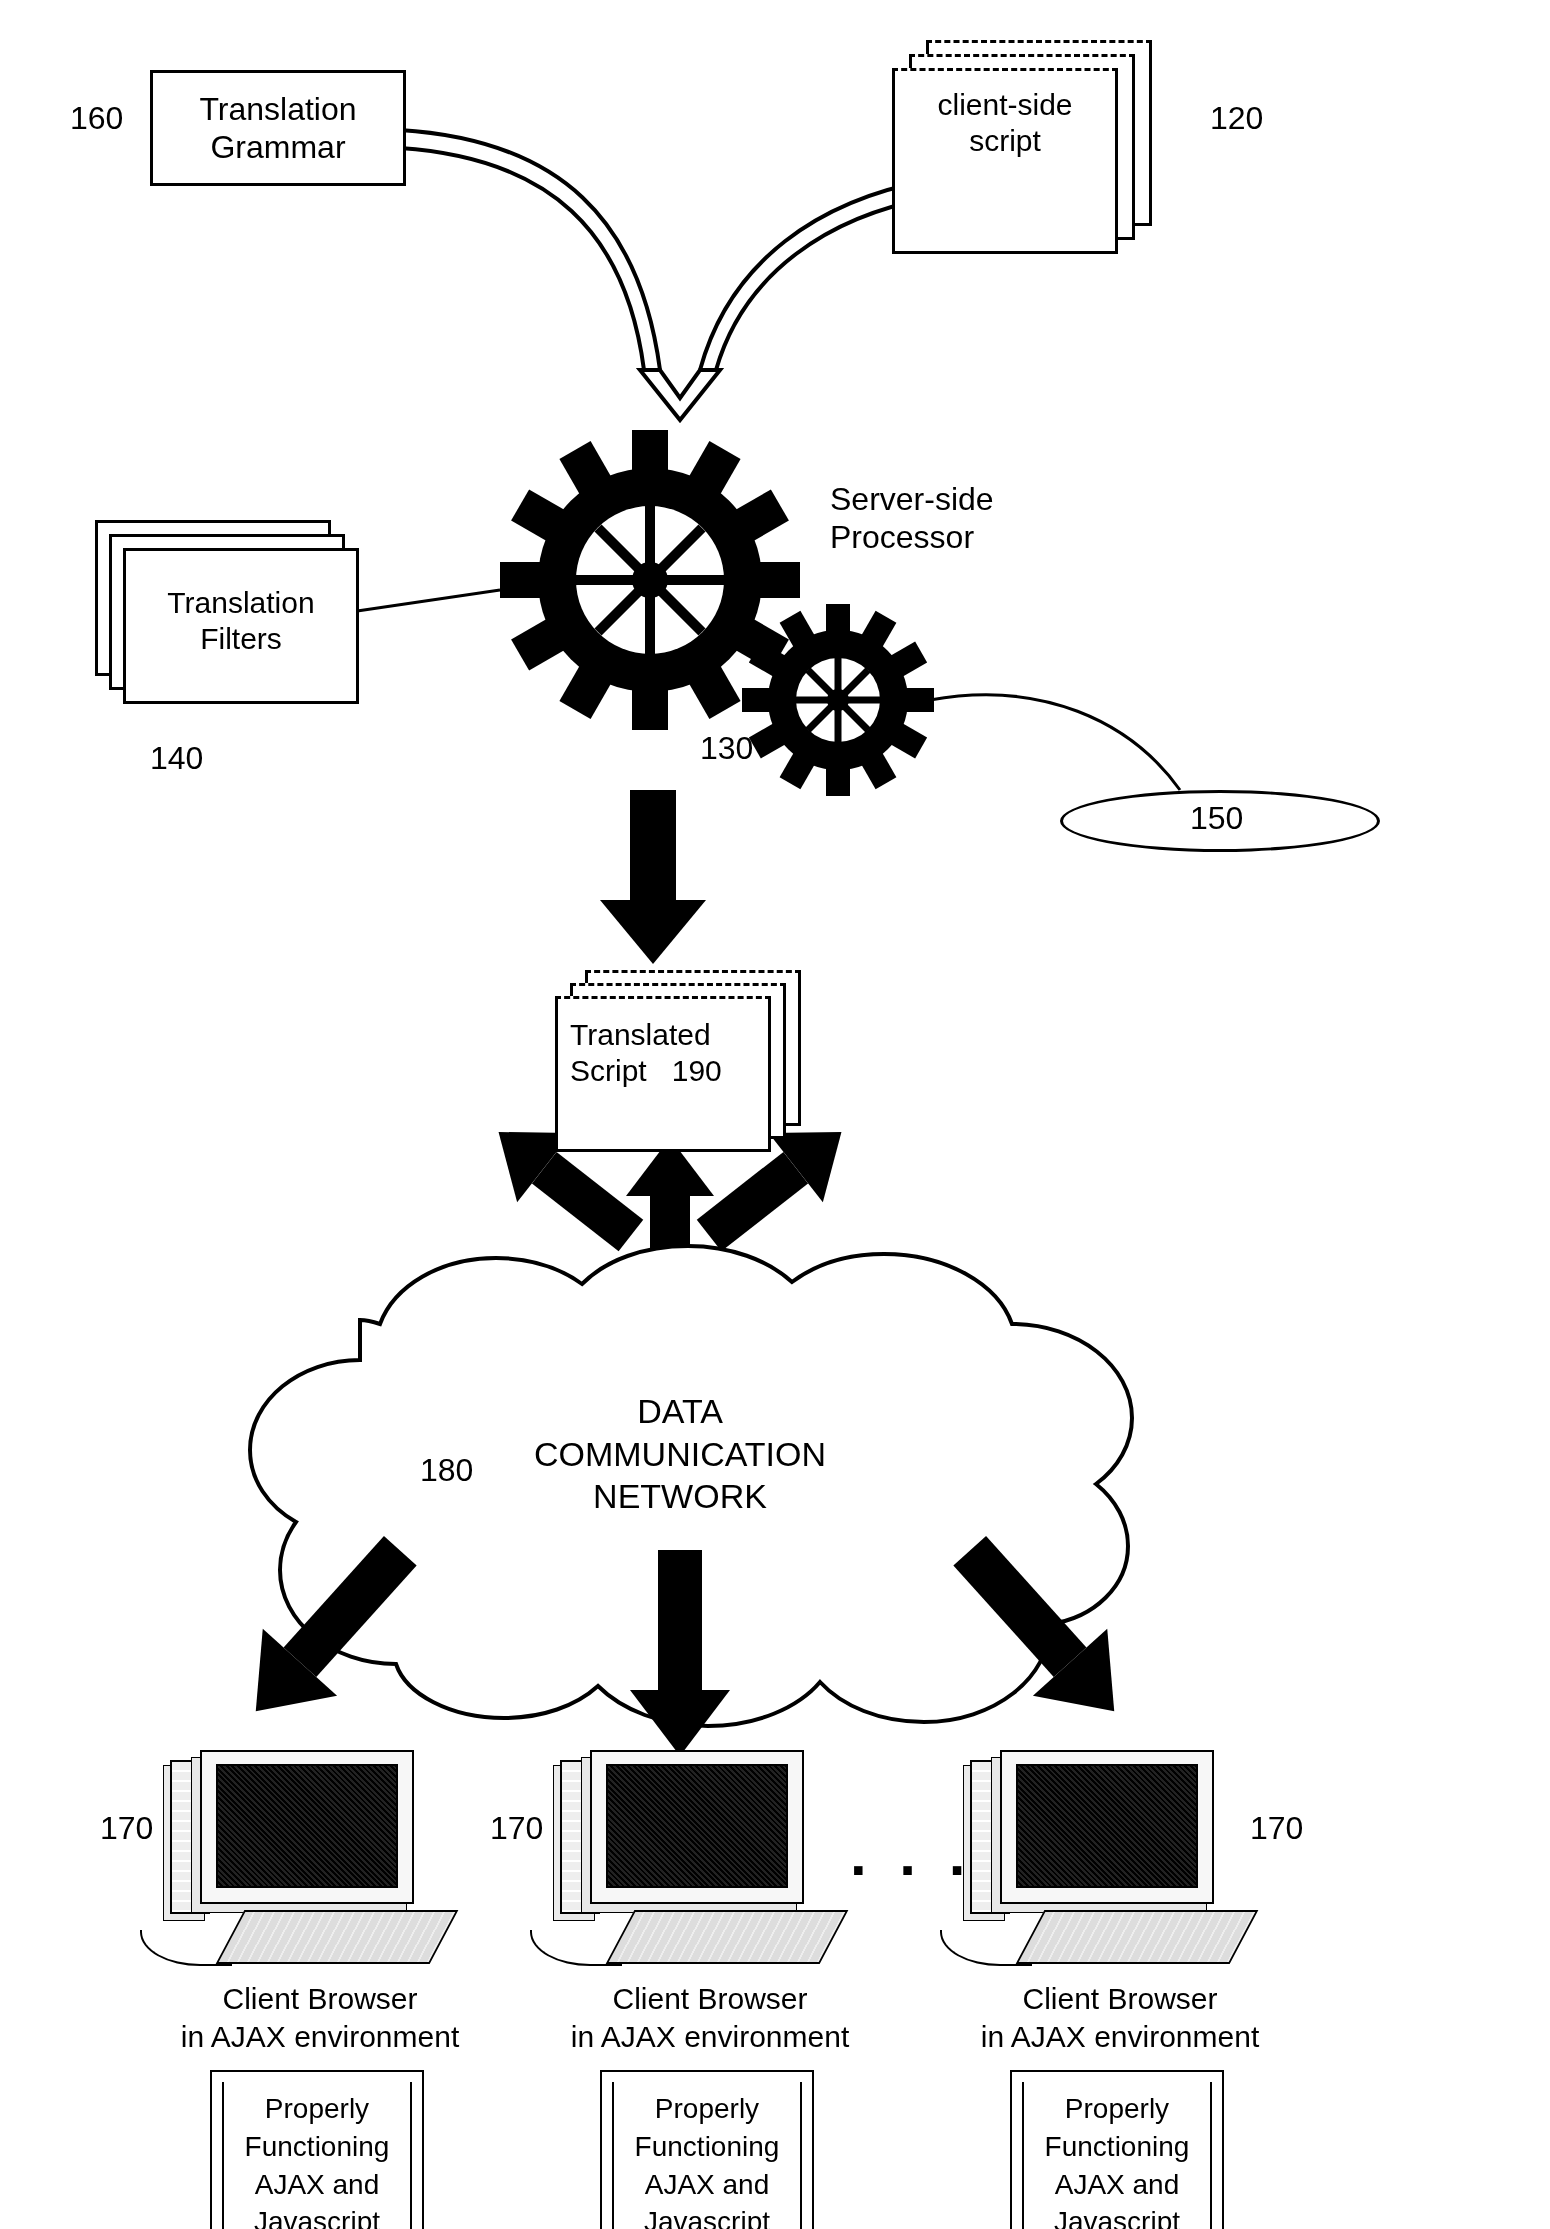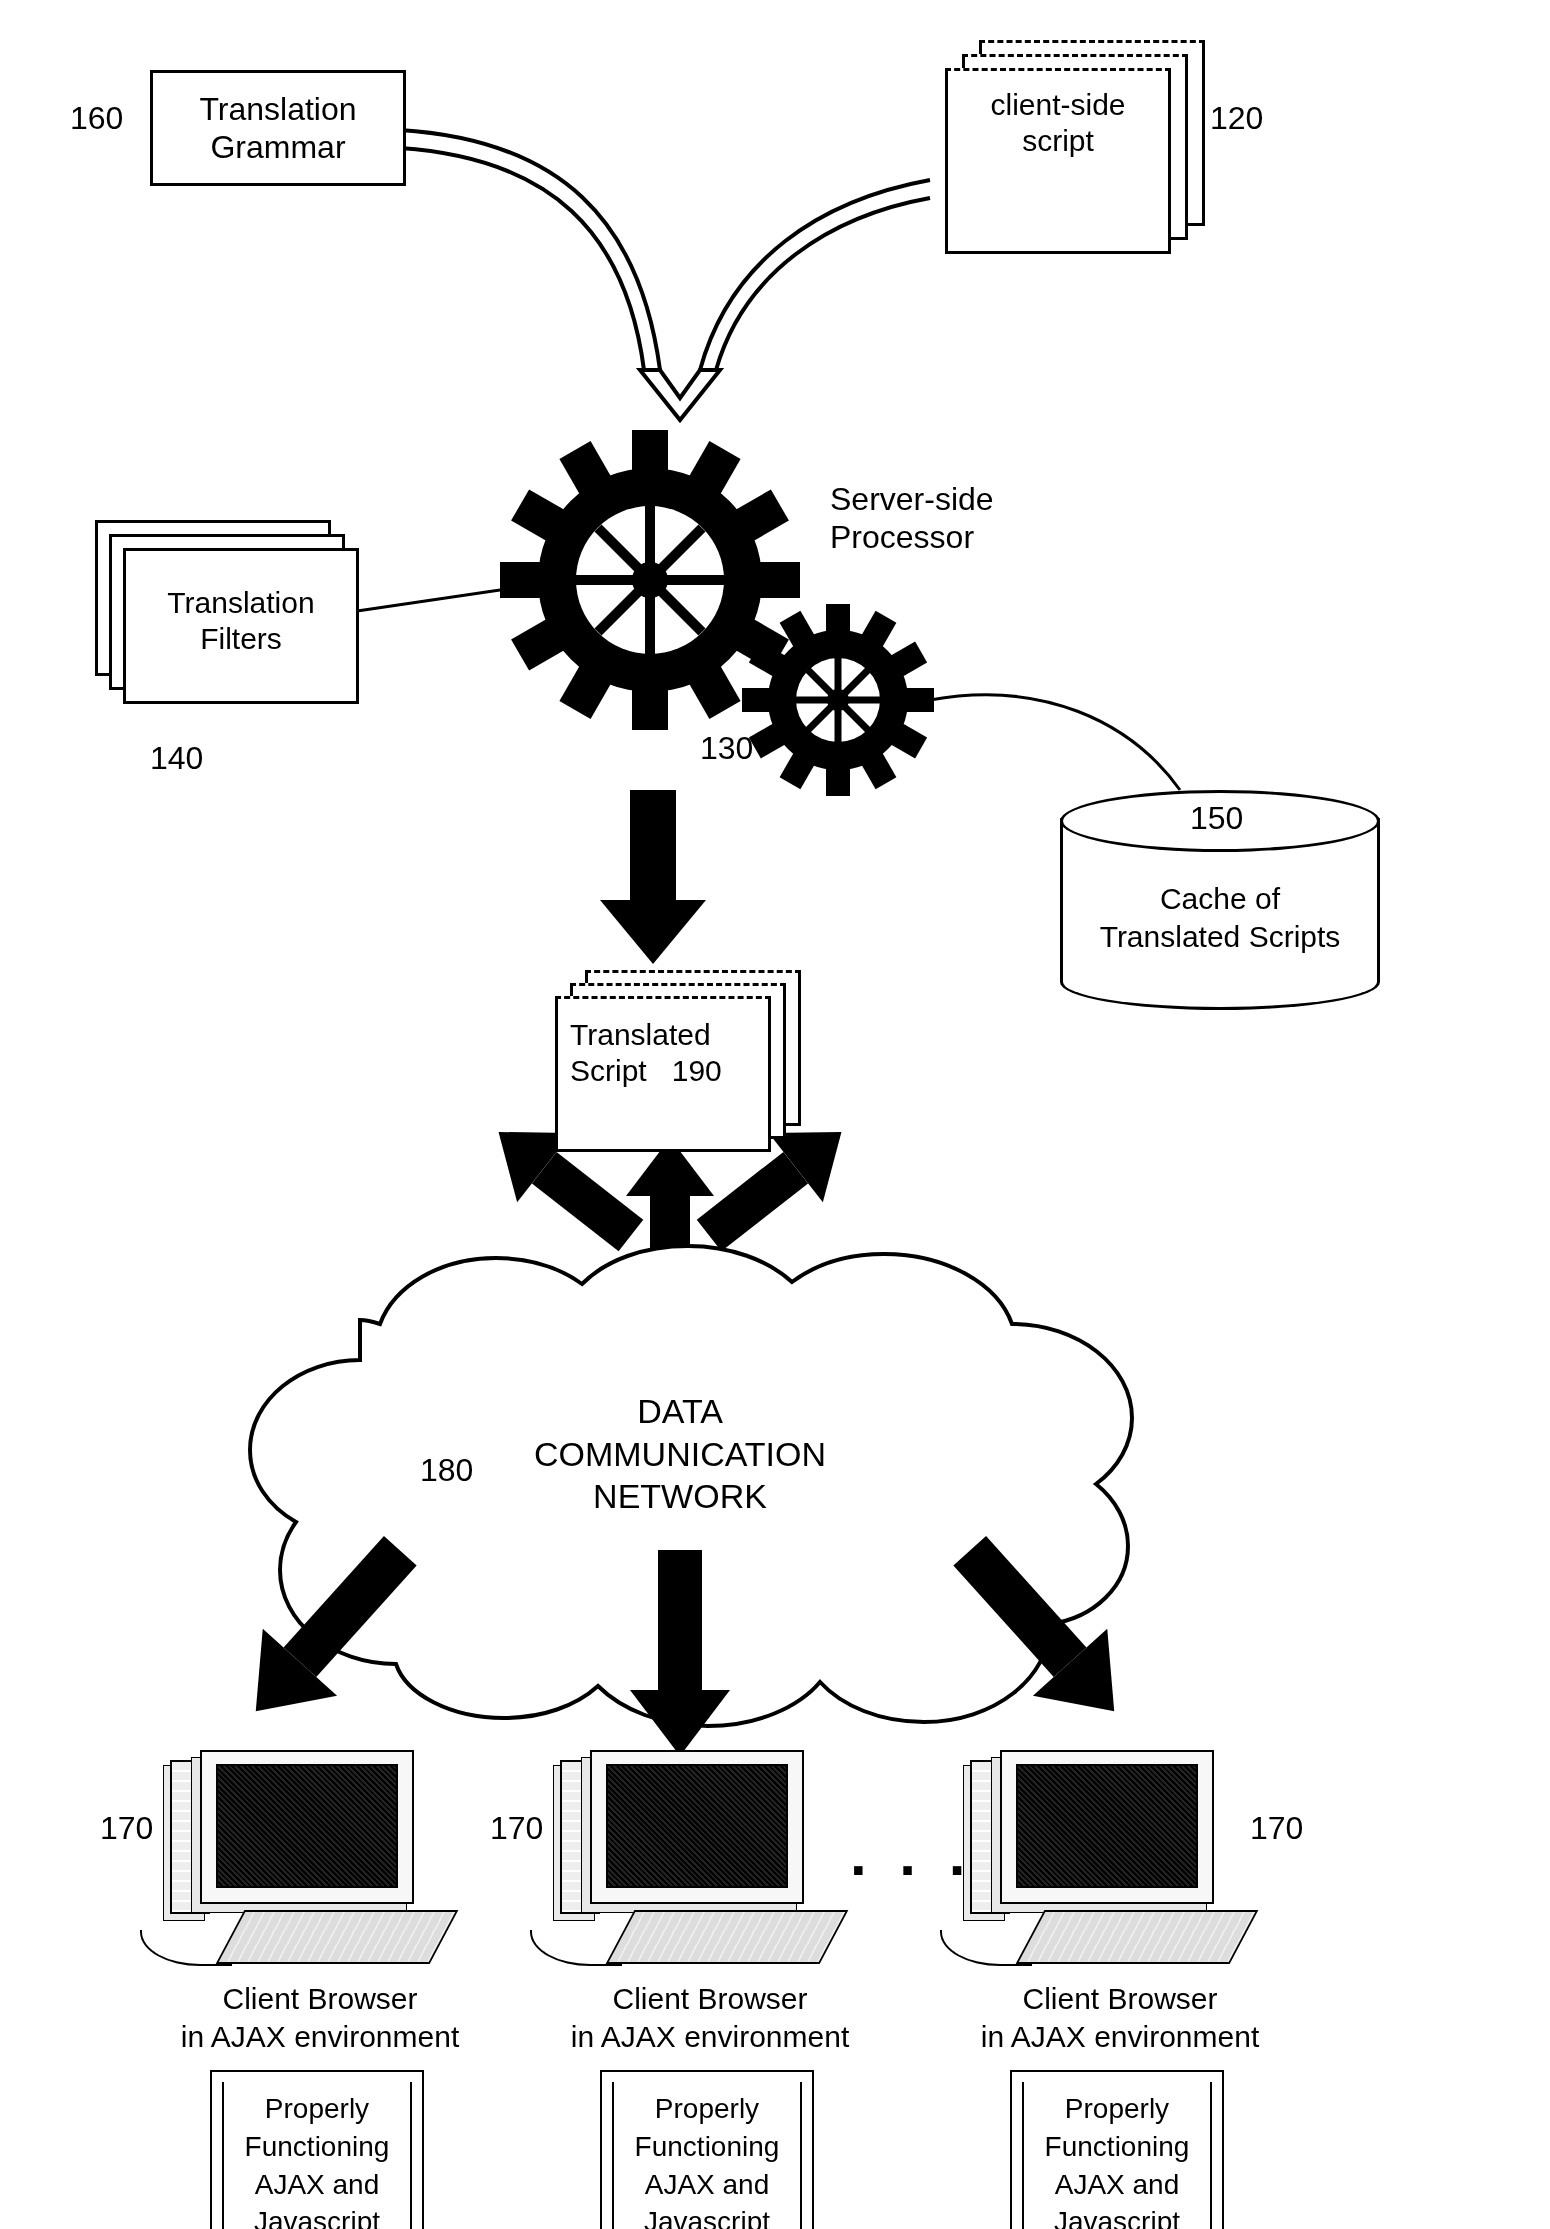--- a/index.html
+++ b/index.html
@@ -360,21 +360,21 @@
         <path d="M-50,30 L50,30 L0,96 Z"></path>
       </g>
     </g>
   </svg>
 
   <div class="box" style="left:150px; top:70px; width:250px; height:110px;">
     <span>Translation<br>Grammar</span>
   </div>
   <div class="numlabel abs" style="left:70px; top:100px;">160</div>
 
-  <div class="doc-stack" style="left:945px; top:40px; width:311px; height:210px;">
+  <div class="doc-stack" style="left:892px; top:40px; width:311px; height:210px;">
     <div class="doc" style="left:34px; top:0;"></div>
     <div class="doc" style="left:17px; top:14px;"></div>
     <div class="doc" style="left:0; top:28px;">
       <div class="doc-label">client-side<br>script</div>
     </div>
   </div>
   <div class="numlabel abs" style="left:1210px; top:100px;">120</div>
 
   <div class="label abs" style="left:830px; top:480px; width:220px; text-align:left;">Server-side<br>Processor</div>
   <div class="numlabel abs" style="left:700px; top:730px;">130</div>
@@ -382,23 +382,20 @@
   <div class="doc-stack" style="left:95px; top:520px; width:270px; height:220px;">
     <div class="doc" style="left:0; top:0; border-top-style:solid; width:230px; height:150px;"></div>
     <div class="doc" style="left:14px; top:14px; border-top-style:solid; width:230px; height:150px;"></div>
     <div class="doc" style="left:28px; top:28px; border-top-style:solid; width:230px; height:150px;">
       <div class="doc-label" style="top:34px;">Translation<br>Filters</div>
     </div>
   </div>
   <div class="numlabel abs" style="left:150px; top:740px;">140</div>
 
   <div class="db" style="left:1060px; top:790px;">
-    <div class="db-body">
-      <span>Cache of<br>Translated Scripts</span>
-    </div>
     <div class="db-top"></div>
   </div>
   <div class="numlabel abs" style="left:1190px; top:800px;">150</div>
 
   <div class="doc-stack" style="left:555px; top:970px; width:260px; height:210px;">
     <div class="doc" style="left:30px; top:0; width:210px; height:150px;"></div>
     <div class="doc" style="left:15px; top:13px; width:210px; height:150px;"></div>
     <div class="doc" style="left:0; top:26px; width:210px; height:150px;">
       <div class="doc-label" style="top:18px; text-align:left; padding-left:12px;">
         <span>Translated<br>Script</span>

